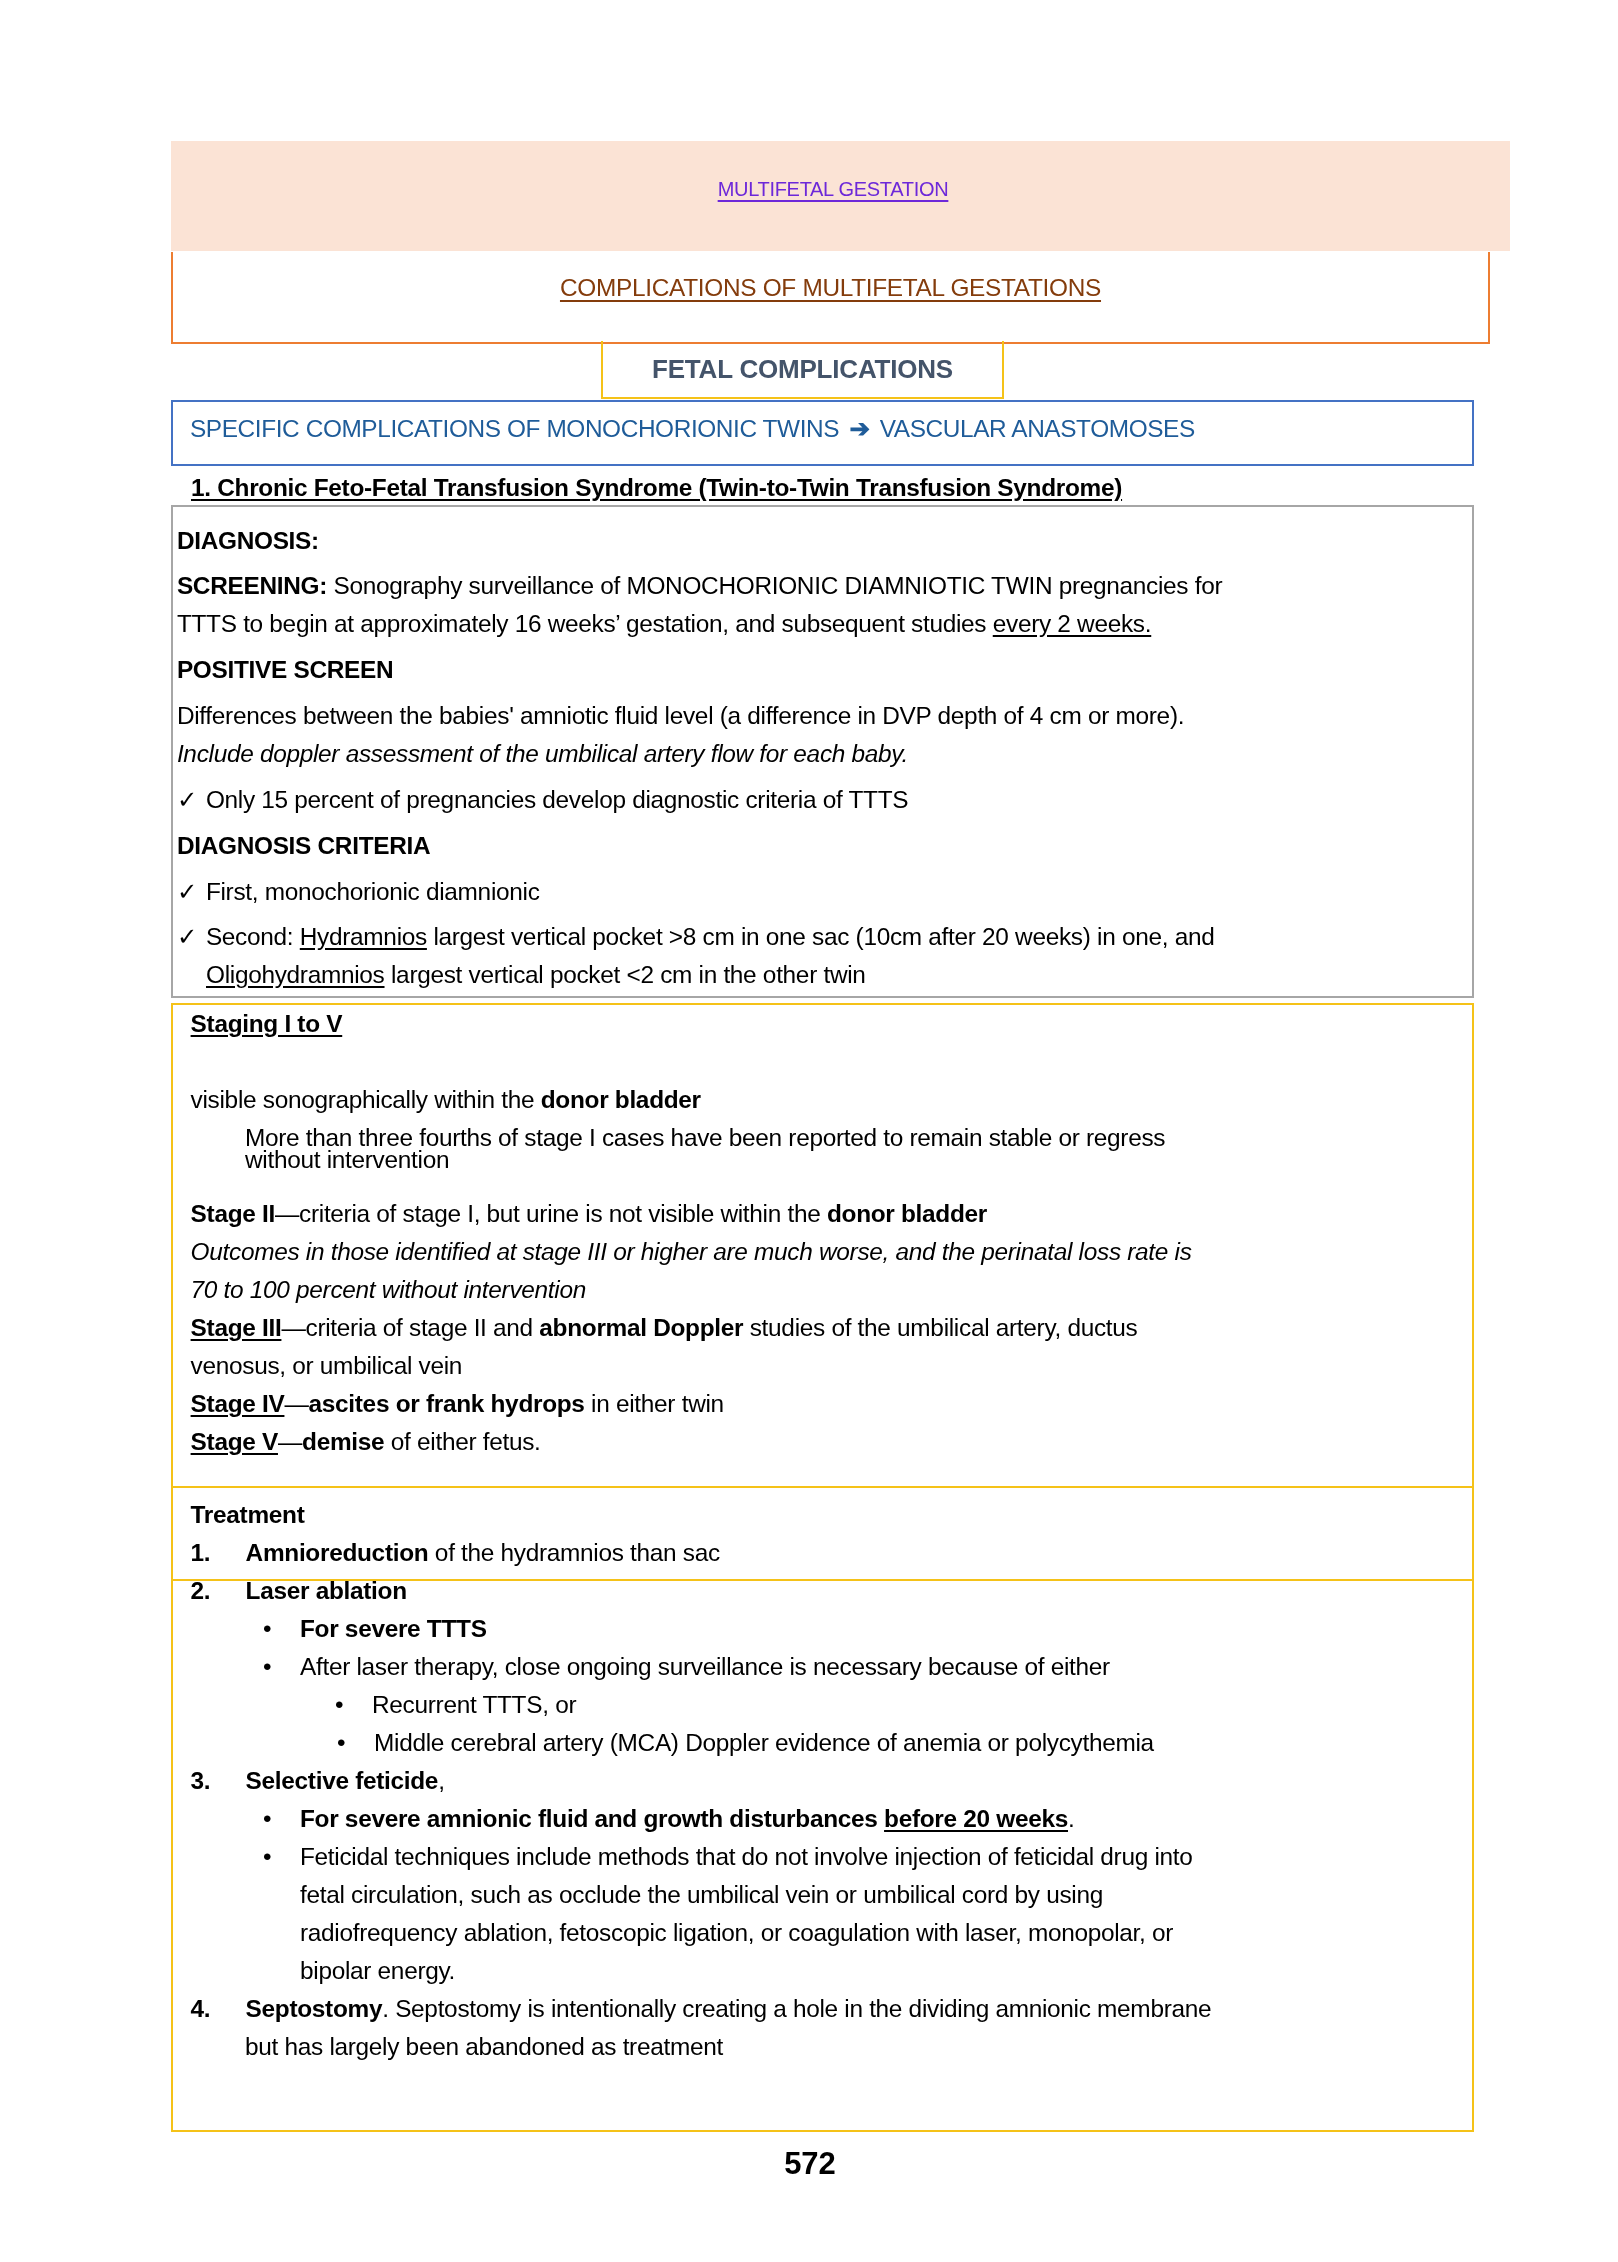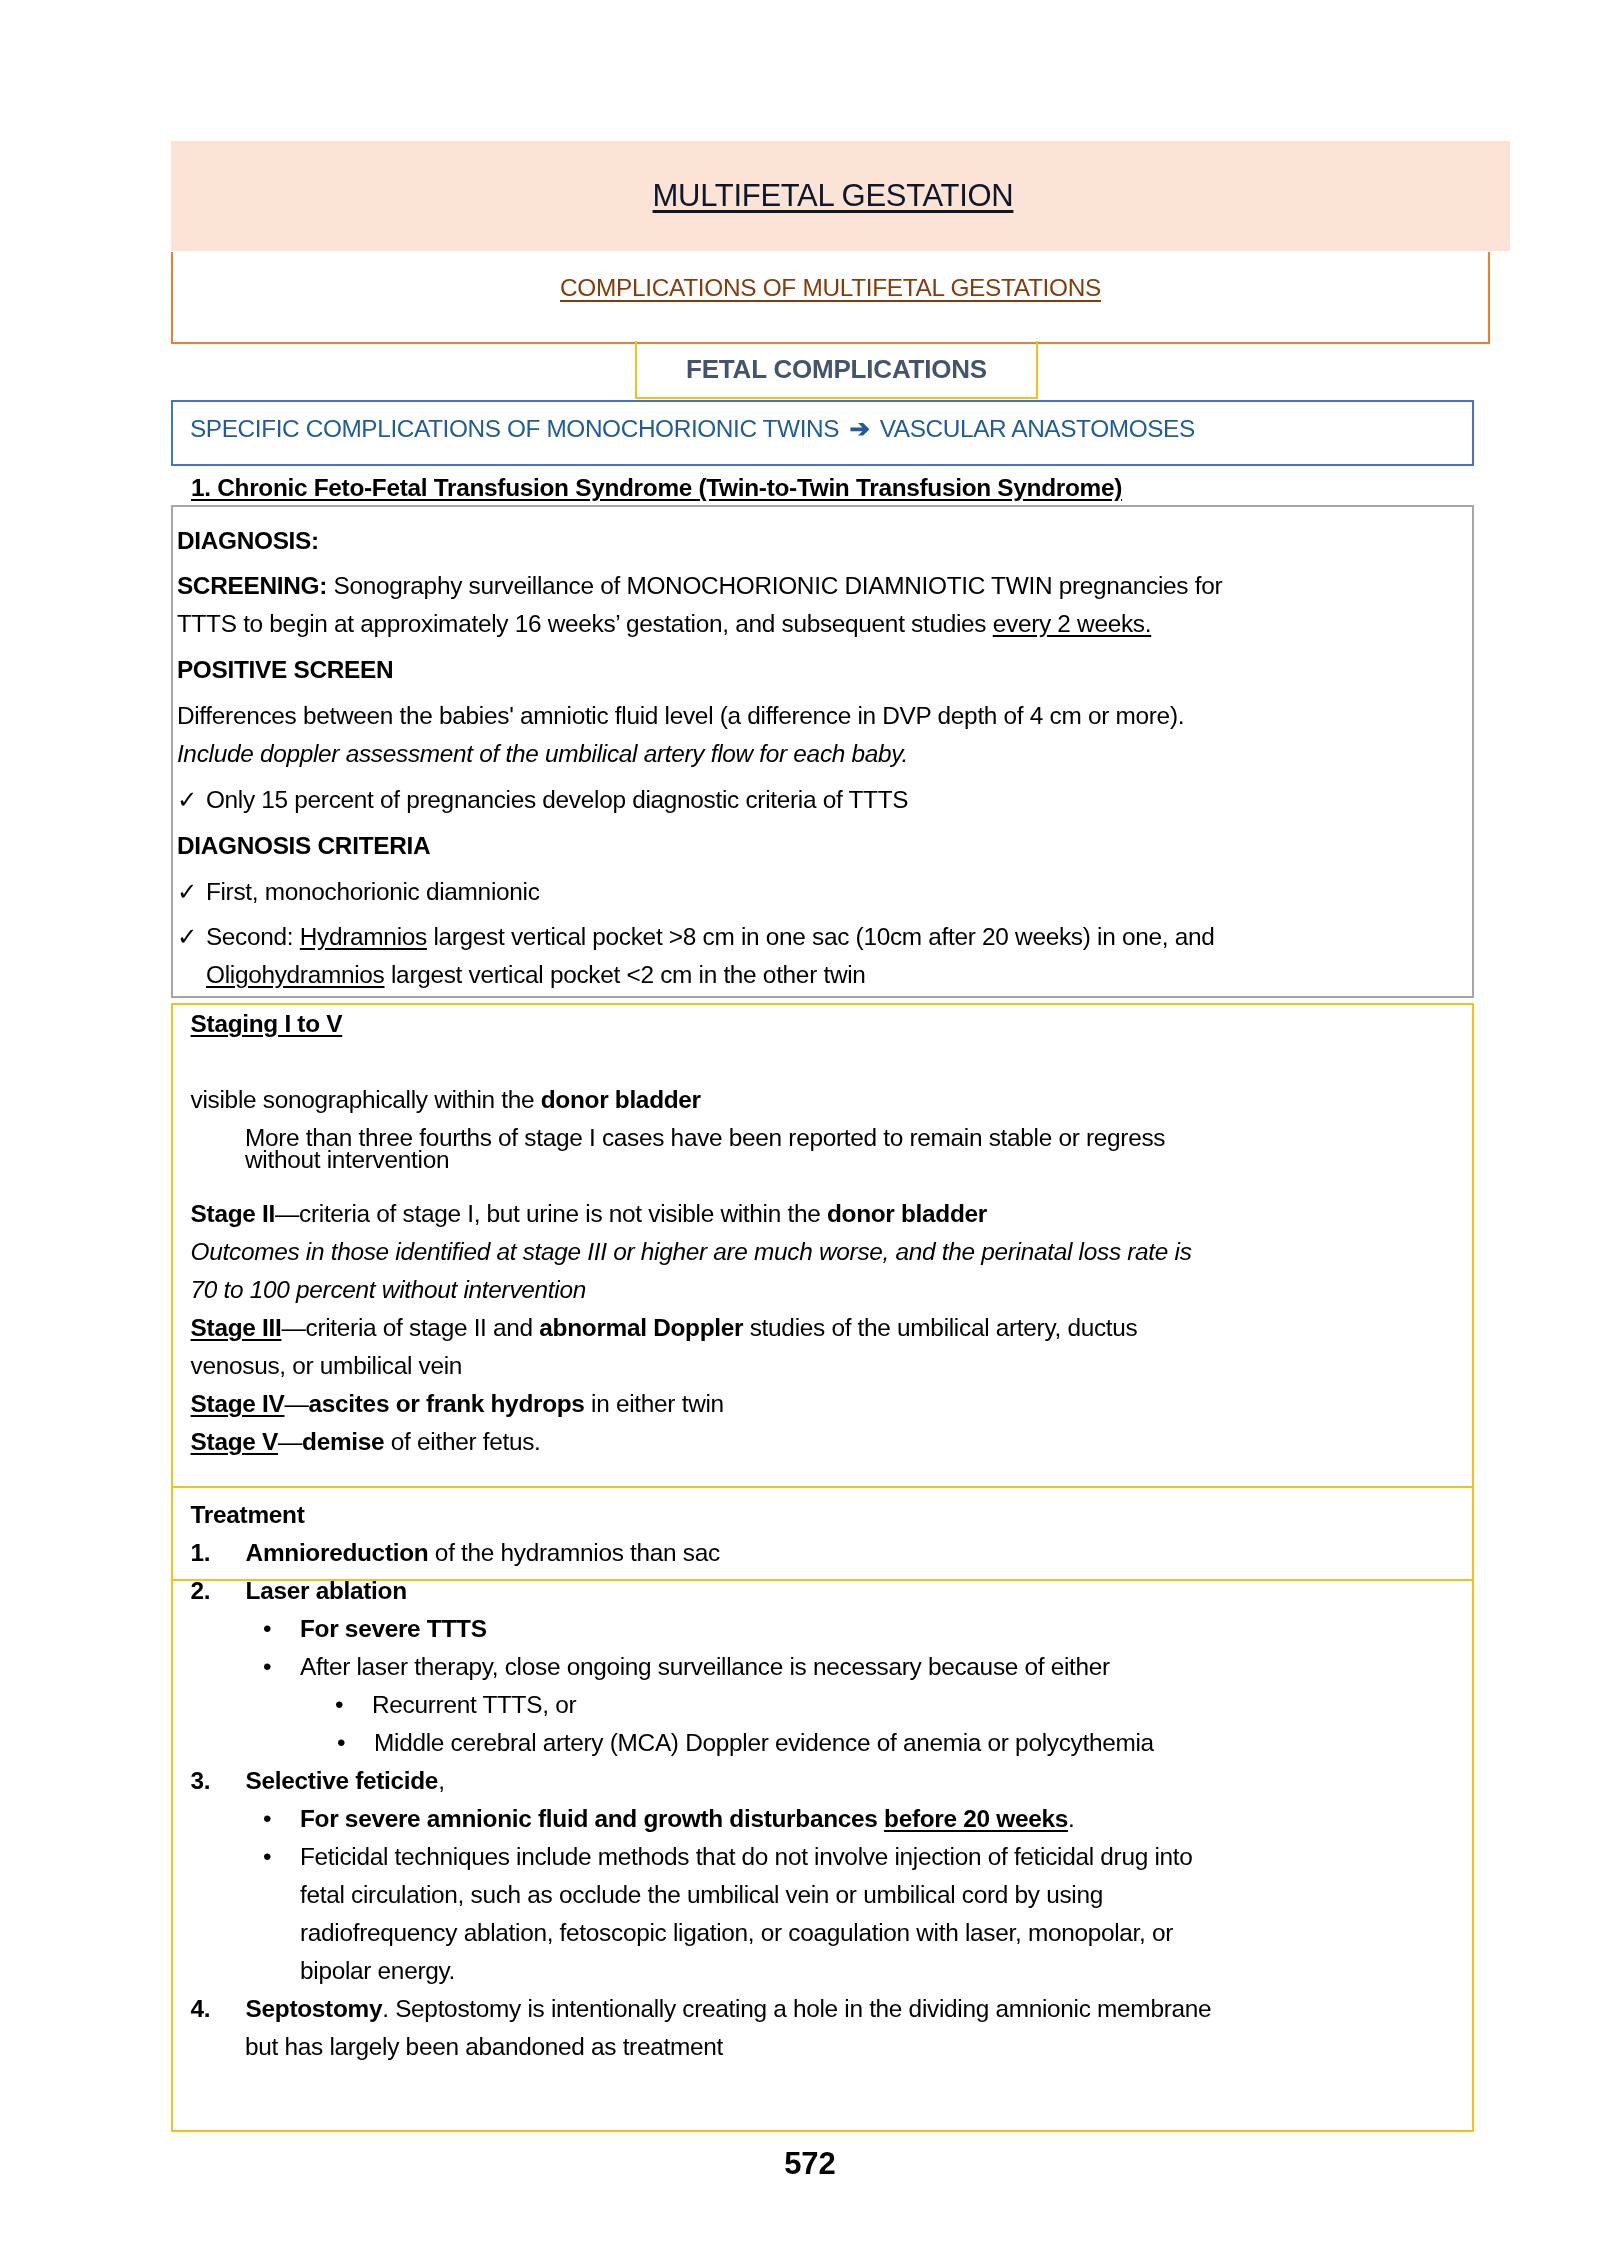--- a/index.html
+++ b/index.html
@@ -2,26 +2,26 @@
 <html><head>
 <meta charset="utf-8">
 <style>
   * { box-sizing: border-box; margin: 0; padding: 0; }
   html, body { width: 1619px; height: 2263px; background: #ffffff; }
   body { position: relative; font-family: "Liberation Sans", sans-serif; color: #000; overflow: hidden; }
   .abs { position: absolute; }
 
   
   .hdr-band { left: 171px; top: 141px; width: 1339px; height: 110px; background: #fbe3d5; }
-  .hdr-title { left: 171px; top: 178px; width: 1324px; text-align: center; font-size: 31px; color: #0f172a; text-decoration: underline; text-underline-offset: 3.9px; letter-spacing: -0.3px; }
+  .hdr-title { left: 171px; top: 178px; width: 1324px; text-align: center; font-size: 20px; color: #6d28d9; text-decoration: underline; text-underline-offset: 3.9px; letter-spacing: -0.3px; }
 
   .sub-box { left: 171px; top: 252px; width: 1319px; height: 92px; border-left: 2.9px solid #ed7d31; border-right: 2.9px solid #ed7d31; border-bottom: 2.9px solid #ed7d31; }
   .sub-title { left: 171px; top: 274px; width: 1319px; text-align: center; font-size: 24.4px; color: #843c0c; text-decoration: underline; text-underline-offset: 3.9px; letter-spacing: -0.3px; }
 
-  .fetal-box { left: 601px; top: 341px; width: 403px; height: 58px; border: 2.9px solid #f5c218; border-top: none; display: flex; align-items: center; justify-content: center; margin-left: 34px; }
+  .fetal-box { left: 601px; top: 341px; width: 403px; height: 58px; border: 2.9px solid #f5c218; border-top: none; display: flex; align-items: center; justify-content: center; }
   .fetal-title { font-size: 26px; font-weight: bold; color: #44546a; letter-spacing: -0.2px; }
 
   .blue-box { left: 171px; top: 400px; width: 1303px; height: 66px; border: 2.9px solid #4472c4; }
   .blue-title { left: 190px; top: 414px; font-size: 24.4px; color: #1f5c99; letter-spacing: -0.4px; white-space: nowrap; }
   .blue-title .arrow { display: inline-block; font-weight: bold; margin: 0 3.9px; }
 
   .ttts-heading { left: 191px; top: 474px; font-size: 24.4px; font-weight: bold; text-decoration: underline; text-underline-offset: 2.9px; letter-spacing: -0.3px; white-space: nowrap; }
 
   .box { left: 171px; width: 1303px; }
   .gray-box { top: 505px; height: 493px; border: 2.9px solid #a6a6a6; }

